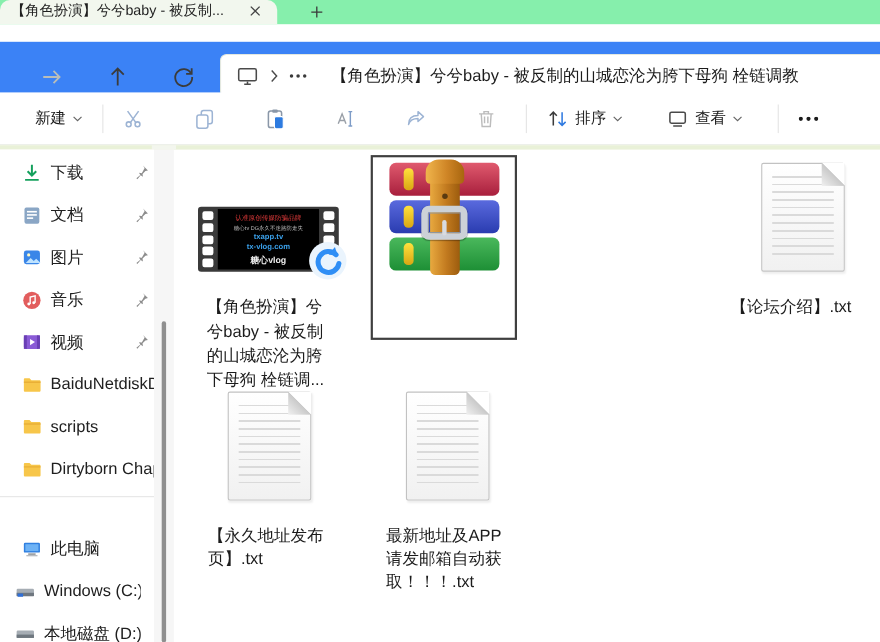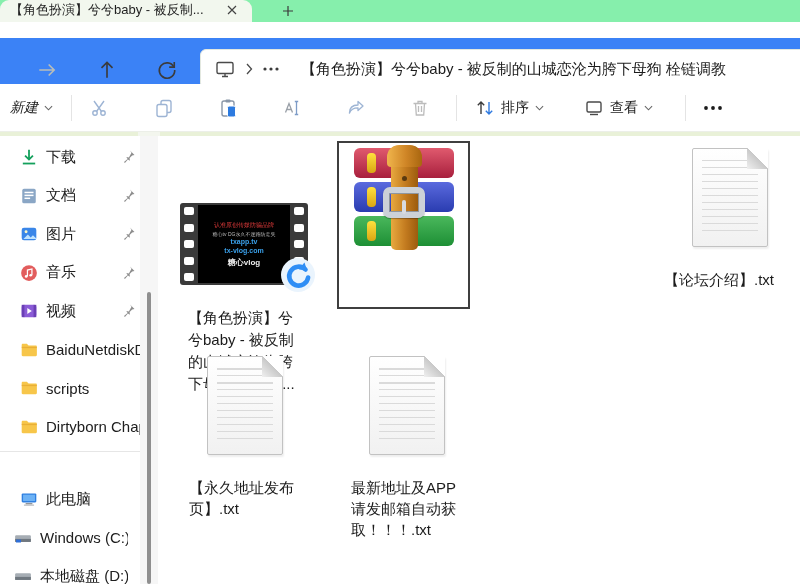--- a/index.html
+++ b/index.html
@@ -56,21 +56,21 @@
               border-radius:2px; }
 
   
   .file { position:absolute; text-align:center; }
   .fname { font-size:15px; line-height:21px; color:#1c1c1c; text-align:left; margin:22px auto 0;
            width:112px; word-break:break-all; }
   .fname.wide { width:132px; }
   .fname.video-name { line-height:22px; }
 
   
-  .film { position:relative; width:128px; height:82px; margin:17px auto; background:#3a3a3a;
+  .film { position:relative; width:128px; height:59px; margin:2px auto; background:#3a3a3a;
           border-radius:3px; }
   .holes { position:absolute; top:4px; bottom:4px; width:10px; display:flex; flex-direction:column;
            justify-content:space-between; }
   .holes.l { left:4px; } .holes.r { right:4px; }
   .hole { width:10px; height:8px; background:#fff; border-radius:2px; }
   .vscreen { position:absolute; left:18px; right:18px; top:2px; bottom:2px; background:#000;
              overflow:hidden; display:flex; flex-direction:column; align-items:center;
              justify-content:center; }
   .v-red { font-size:6px; color:#e03a3a; white-space:nowrap; }
   .v-sub { font-size:5px; color:#bdbdbd; white-space:nowrap; margin-top:1px; }
@@ -159,21 +159,21 @@
       <svg width="16" height="4" viewBox="0 0 16 4">
         <circle cx="2" cy="2" r="1.6" fill="#3b3b3b"></circle>
           <circle cx="8" cy="2" r="1.6" fill="#3b3b3b"></circle>
           <circle cx="14" cy="2" r="1.6" fill="#3b3b3b"></circle>
       </svg>
       <span class="addr-text">【角色扮演】兮兮baby - 被反制的山城恋沦为胯下母狗 栓链调教</span>
     </div>
   </div>
 
   <div class="toolbar">
-    <button class="tbtn" style="margin-left:2px;font-style:italic;">
+    <button class="tbtn" style="margin-left:24px;">
       <span class="lbl">新建</span>
       <svg width="9" height="6" viewBox="0 0 10 6">
         <path d="M1 1 L5 5 L9 1" stroke="#666" stroke-width="1.2" fill="none"></path>
       </svg>
     </button>
     <div class="tsep"></div>
     <button class="tbtn">
       <svg width="20" height="20" viewBox="0 0 20 20">
         <circle cx="5" cy="15" r="2.2" stroke="#9db4d4" stroke-width="1.4" fill="none"></circle>
         <circle cx="13" cy="15" r="2.2" stroke="#9db4d4" stroke-width="1.4" fill="none"></circle>

